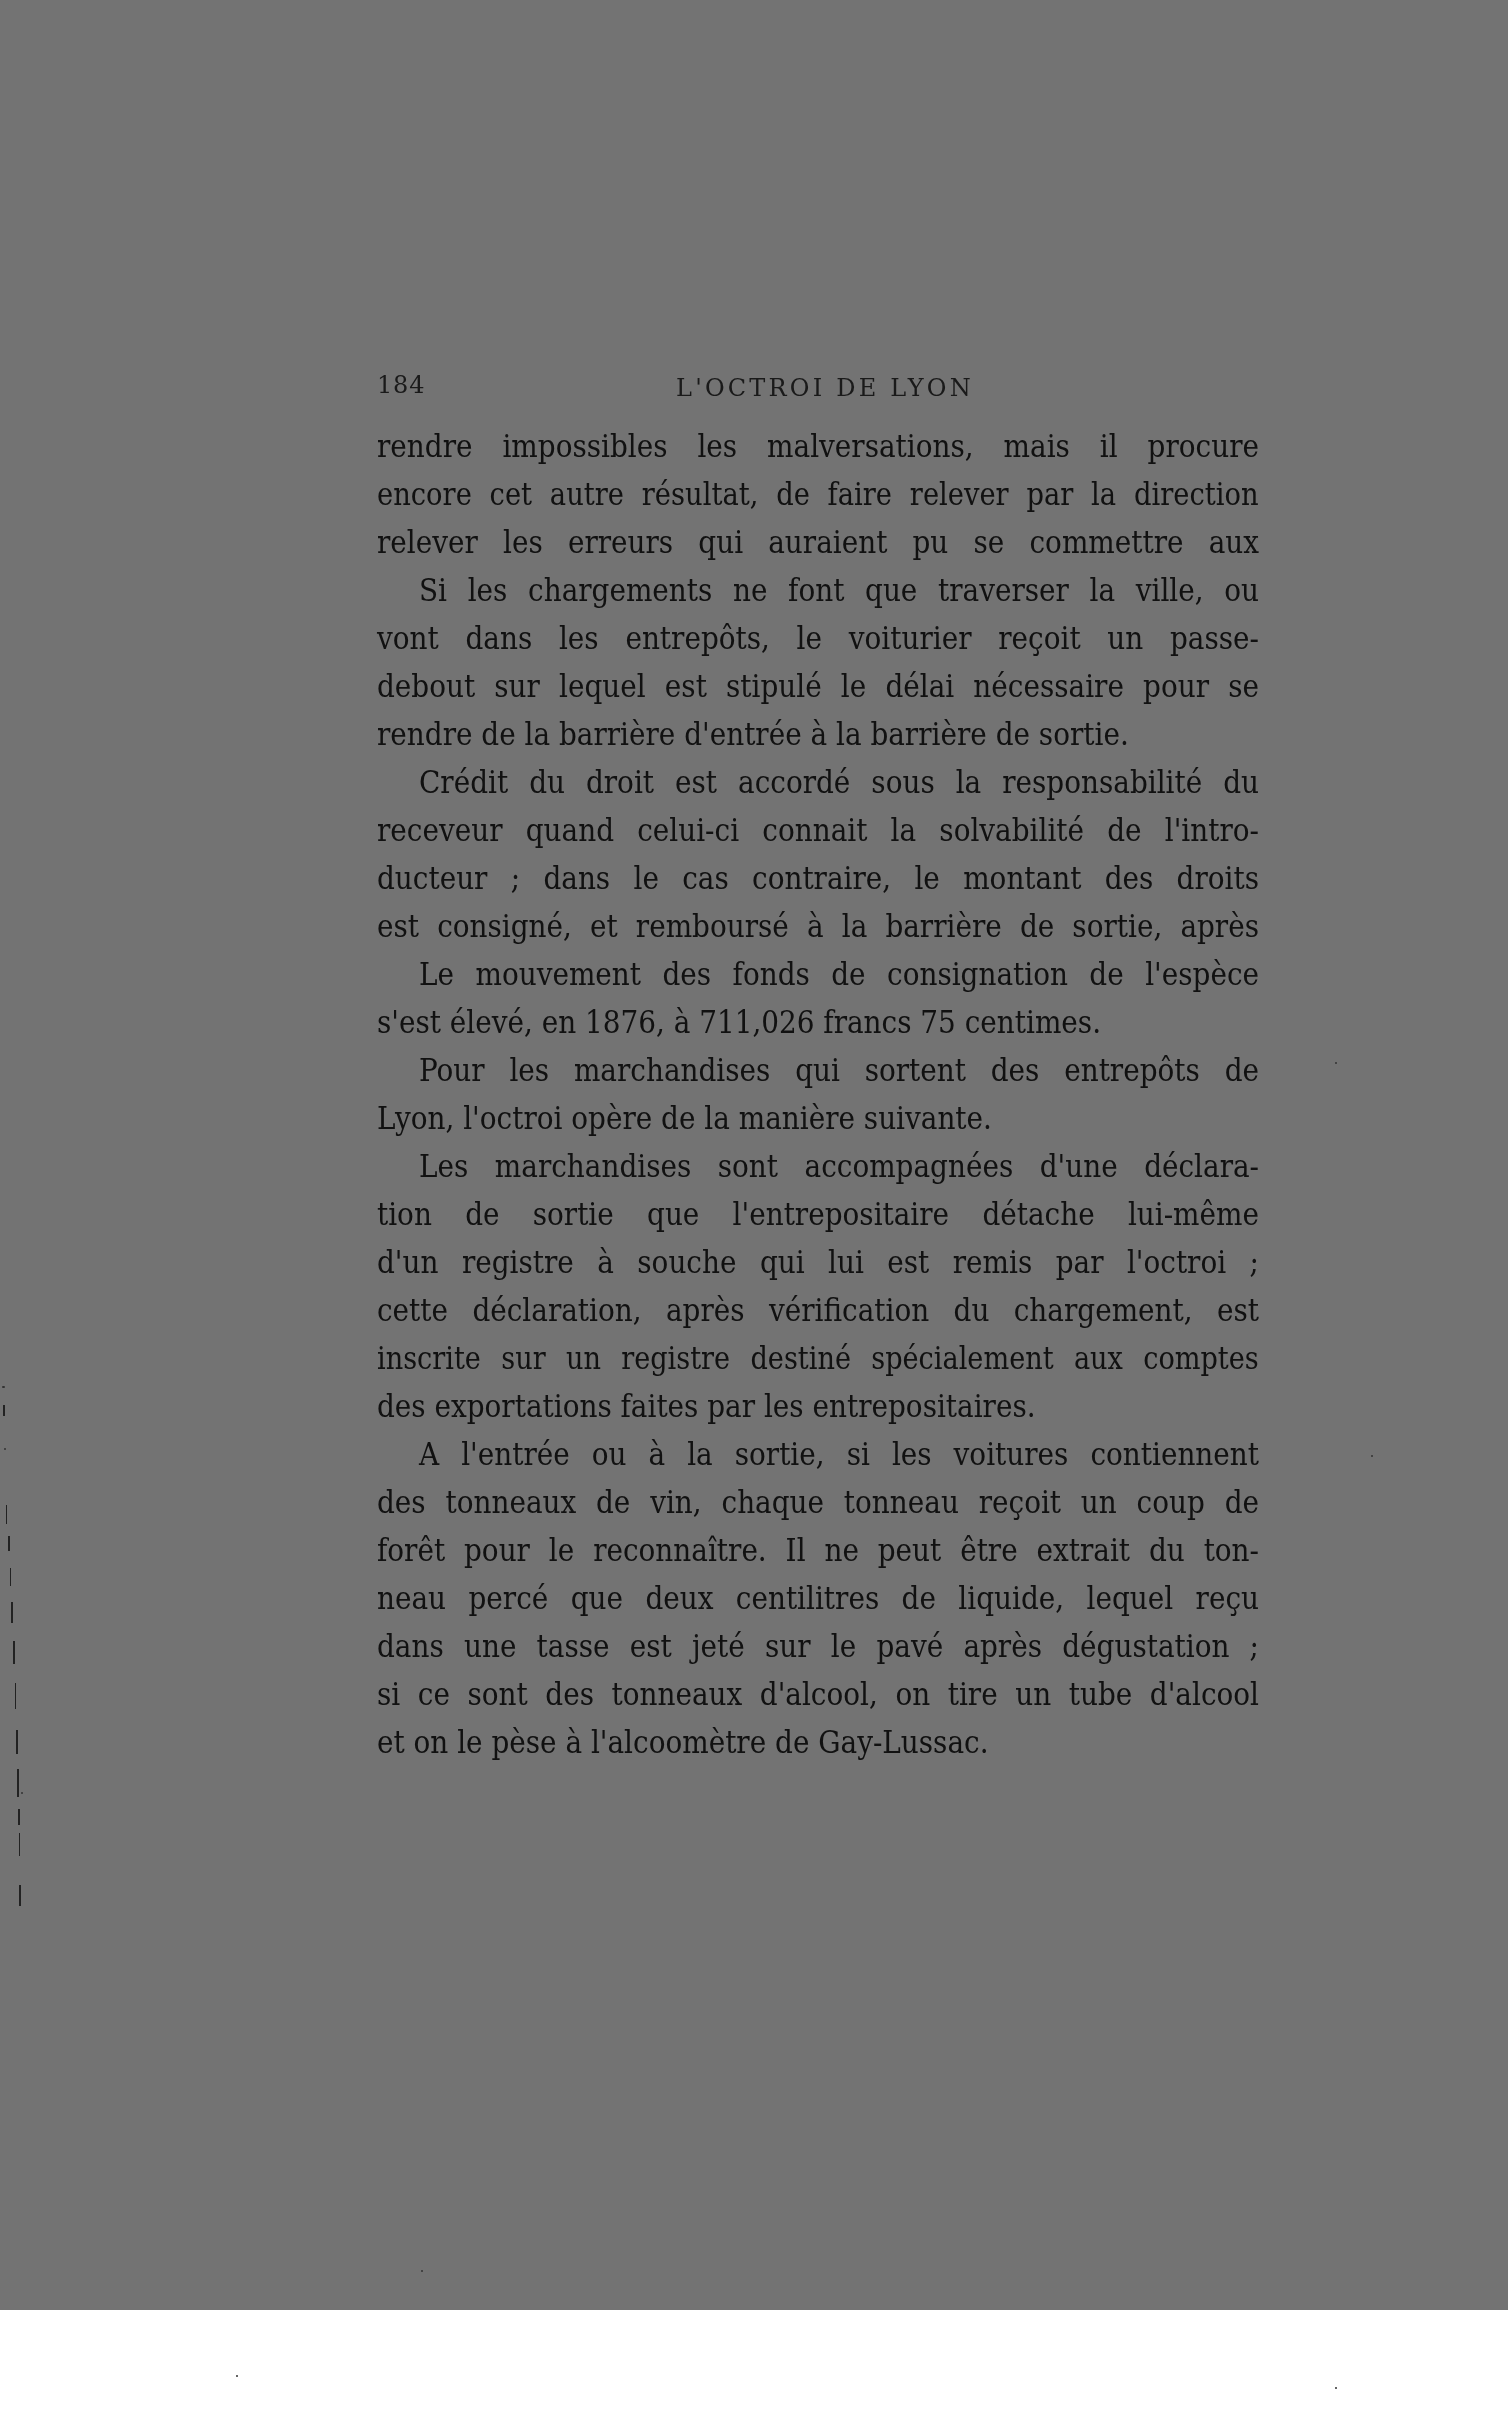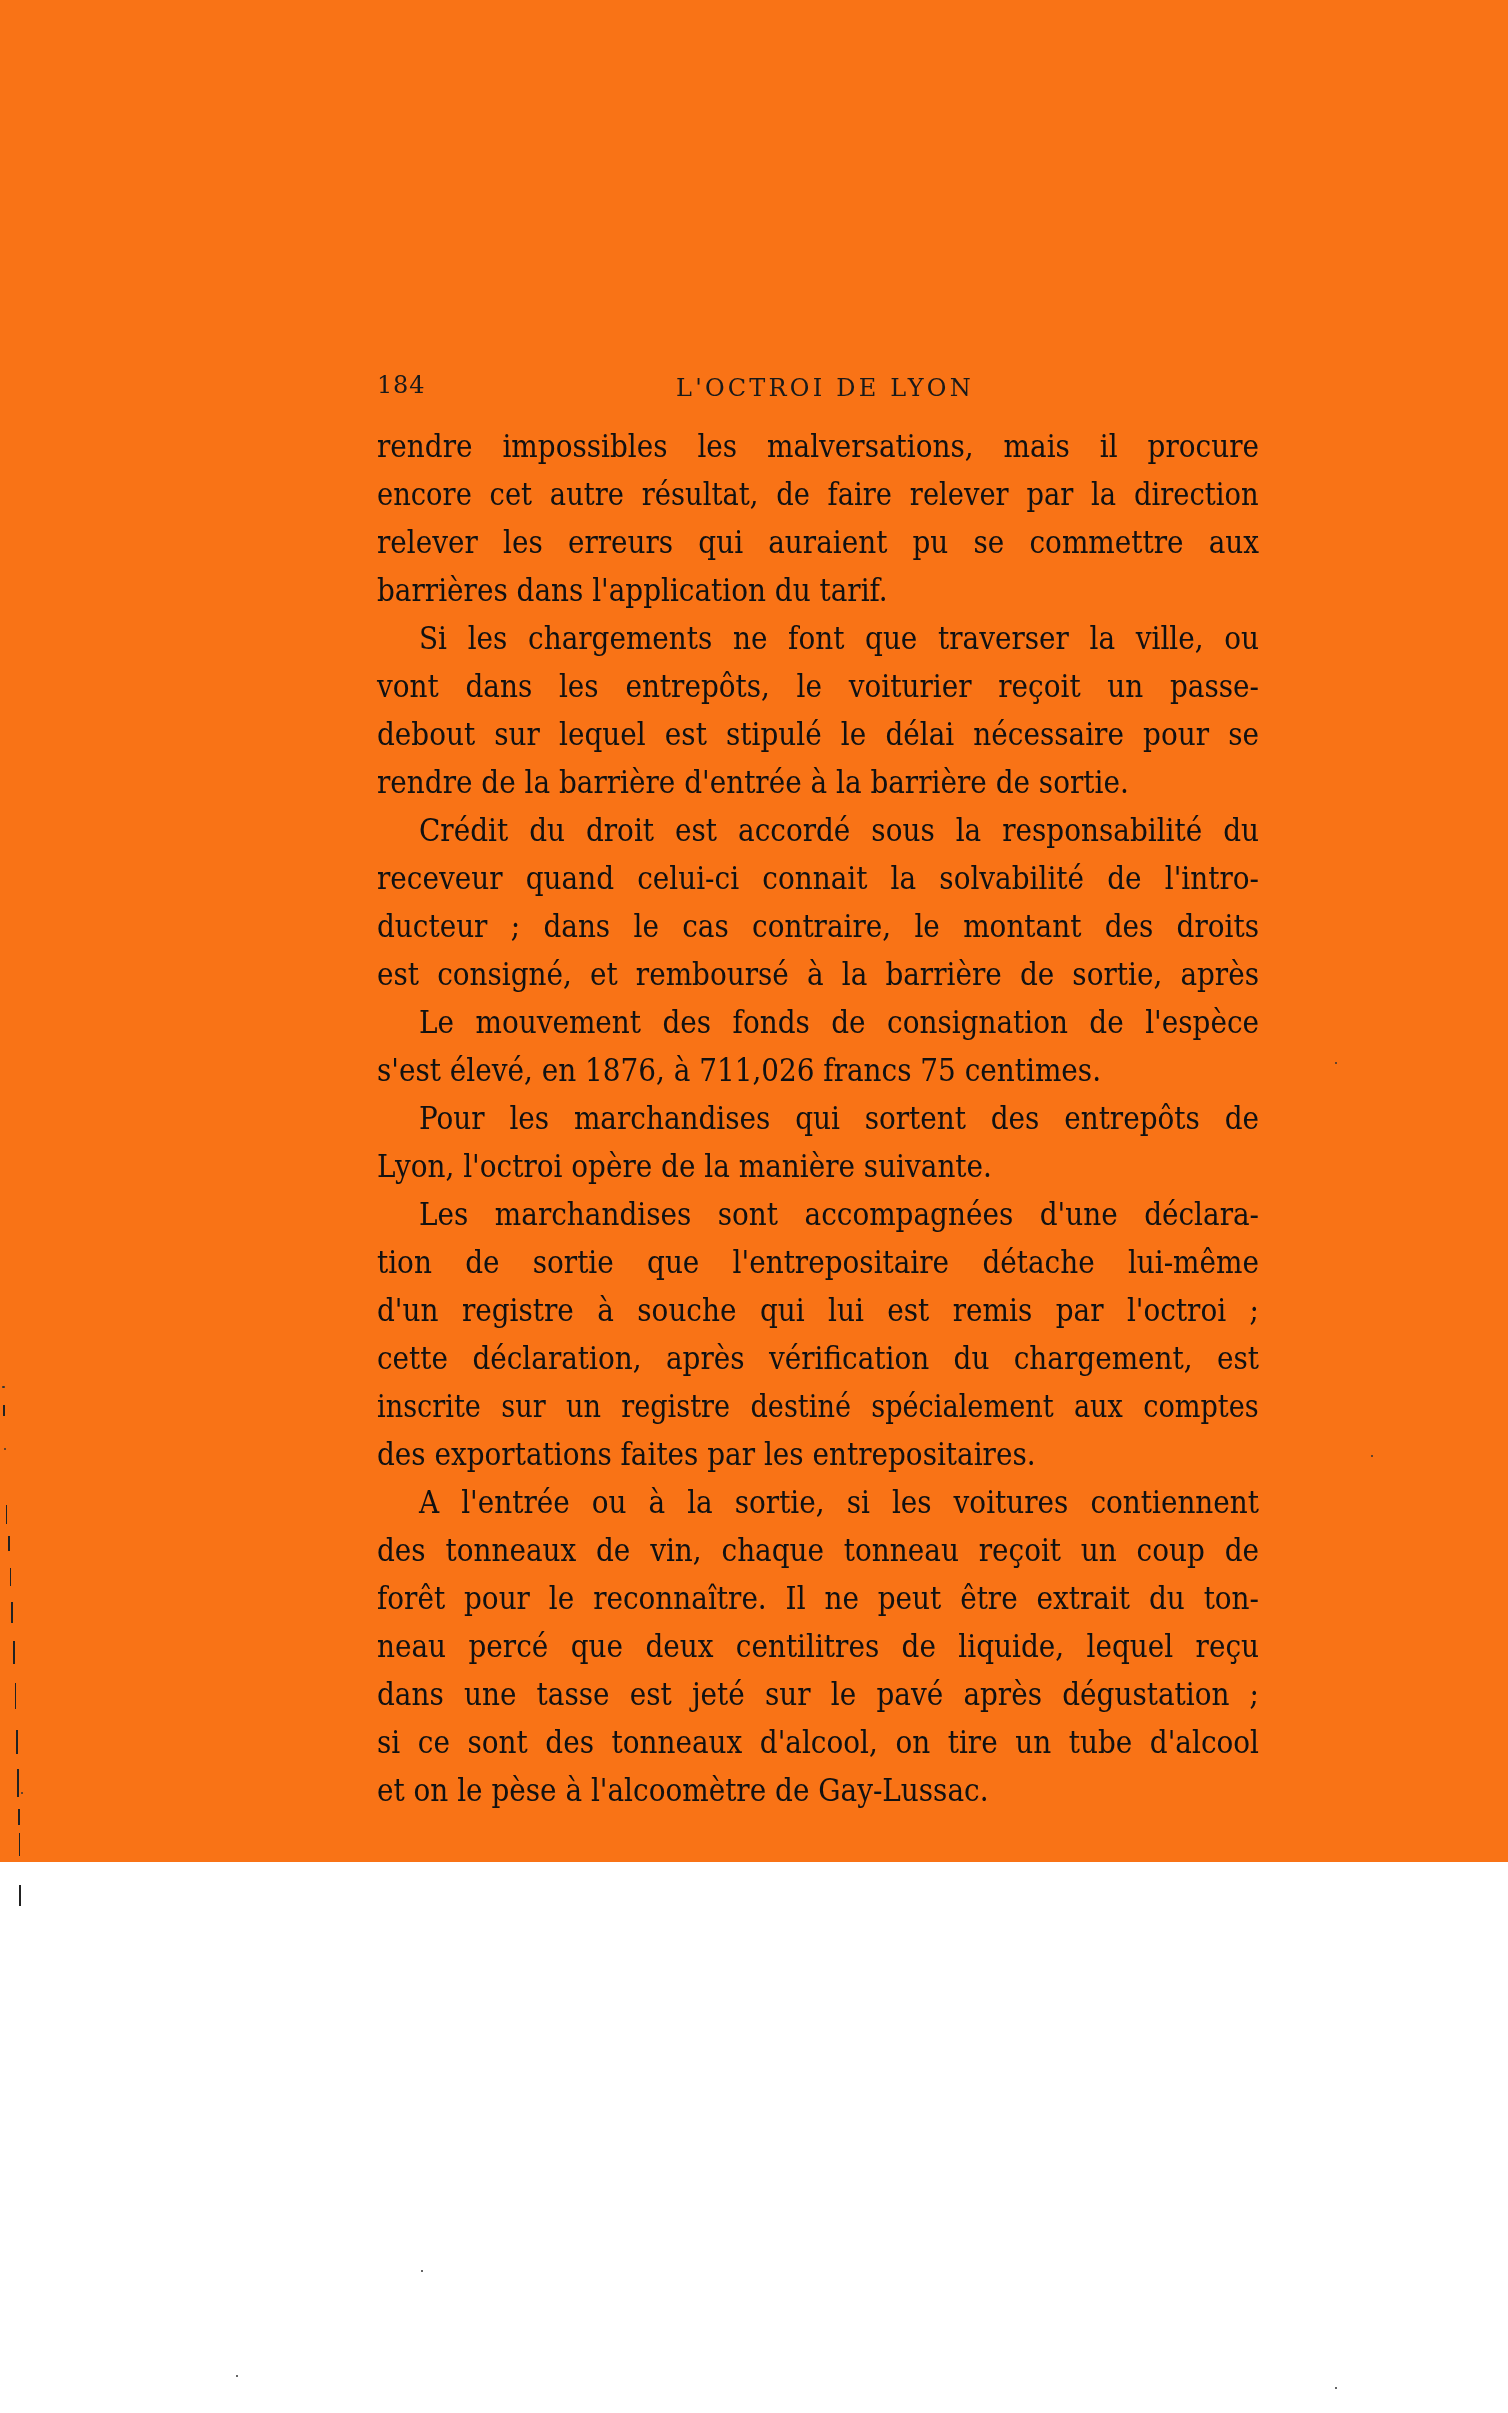--- a/index.html
+++ b/index.html
@@ -11,22 +11,22 @@
     width: 1508px;
     height: 2413px;
     position: relative;
     overflow: hidden;
     font-family: "DejaVu Serif", "Liberation Serif", serif;
     color: #111111;
   }
   .page {
     position: absolute;
     left: 0; top: 0;
-    width: 1508px; height: 1862px;
-    background: #f97316;
+    width: 1508px; height: 2310px;
+    background: #737373;
   }
   .running-head {
     position: absolute;
     left: 377px;
     top: 371px;
     width: 882px;
     height: 40px;
   }
   .page-number {
     position: absolute;
@@ -119,21 +119,20 @@
     <span class="page-number">184</span>
     <span class="running-title">L'OCTROI DE LYON</span>
   </div>
 
   <div class="text-block">
 
     <div>
       <span class="line">rendre impossibles les malversations, mais il procure</span>
       <span class="line" style="transform: scaleX(0.9806); width: 899px;">encore cet autre résultat, de faire relever par la direction</span>
       <span class="line">relever les erreurs qui auraient pu se commettre aux</span>
-      <span class="line last">barrières dans l'application du tarif.</span>
     </div>
 
 
     <div>
       <span class="line indent">Si les chargements ne font que traverser la ville, ou</span>
       <span class="line">vont dans les entrepôts, le voiturier reçoit un passe-</span>
       <span class="line">debout sur lequel est stipulé le délai nécessaire pour se</span>
       <span class="line last">rendre de la barrière d'entrée à la barrière de sortie.</span>
     </div>
 

